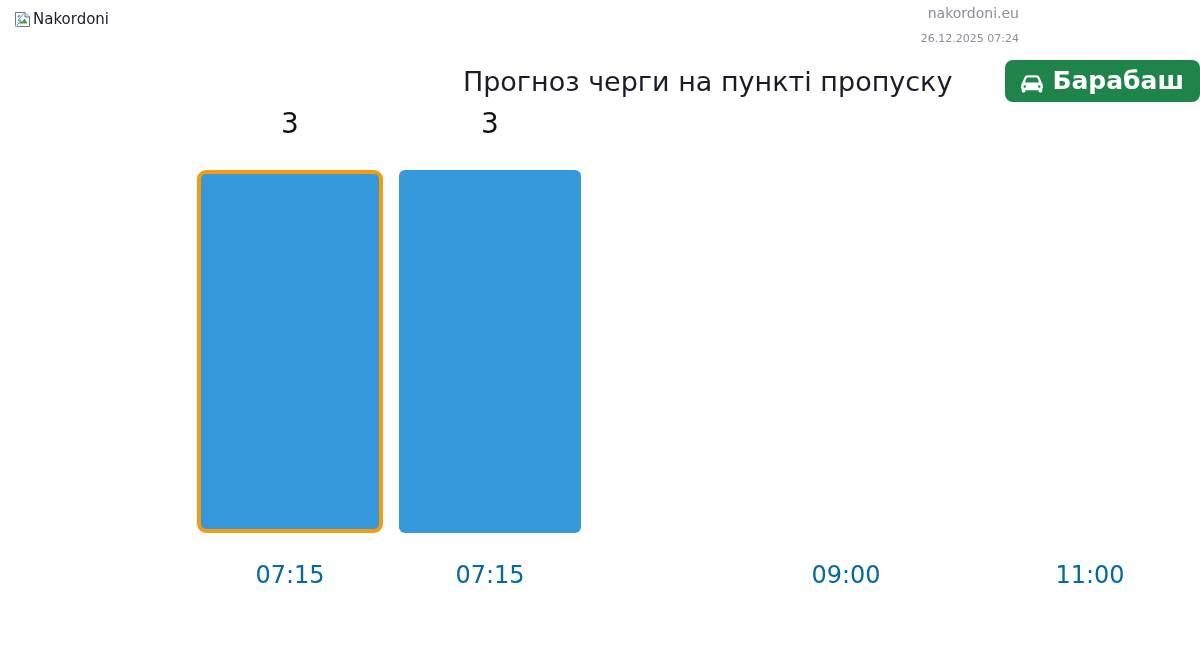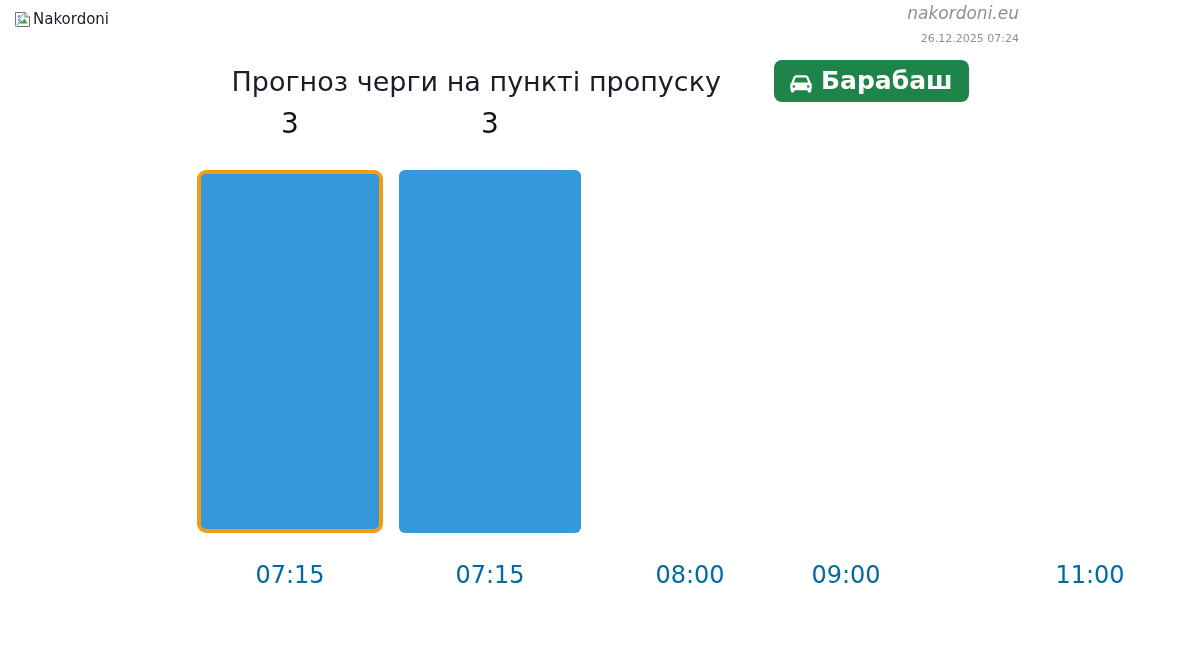--- a/index.html
+++ b/index.html
@@ -45,42 +45,41 @@
   }
 
   #meta-block {
     position: absolute;
     right: 10px;
     top: 6px;
     text-align: right;
     line-height: 15px;
   }
   #meta-site {
-    font-size: 17px;
+    font-size: 14px;
     color: #8a8f98;
     display: block;
-    font-style: italic;
   }
   #meta-datetime {
     font-size: 11px;
     color: #8a8f98;
     display: block;
     margin-top: 10px;
   }
 
   
   #title-row {
     position: absolute;
     left: 0;
     top: 58px;
     width: 1200px;
     height: 46px;
     display: flex;
     align-items: center;
-    justify-content: center;
+    justify-content: flex-end;
     gap: 10px;
   }
   #chart-title {
     font-size: 27px;
     font-weight: 400;
     color: #1c1c28;
     letter-spacing: 0px;
     white-space: nowrap;
   }
   #checkpoint-badge {
@@ -204,24 +203,20 @@
     <div class="bar-rect highlighted" style="top:170px; height:363px;"></div>
     <div class="axis-tick-label">07:15</div>
   </div>
 
   <div class="bar-slot" style="left:390px;">
     <div class="bar-value-label">3</div>
     <div class="bar-rect" style="top:170px; height:363px;"></div>
     <div class="axis-tick-label">07:15</div>
   </div>
 
-  <div class="bar-slot" style="left:590px;">
-    <div class="bar-value-label"></div>
-    <div class="axis-tick-label">08:00</div>
-  </div>
 
   <div class="bar-slot" style="left:746px;">
     <div class="bar-value-label"></div>
     <div class="axis-tick-label">09:00</div>
   </div>
 
   <div class="bar-slot" style="left:990px;">
     <div class="bar-value-label"></div>
     <div class="axis-tick-label">11:00</div>
   </div>

